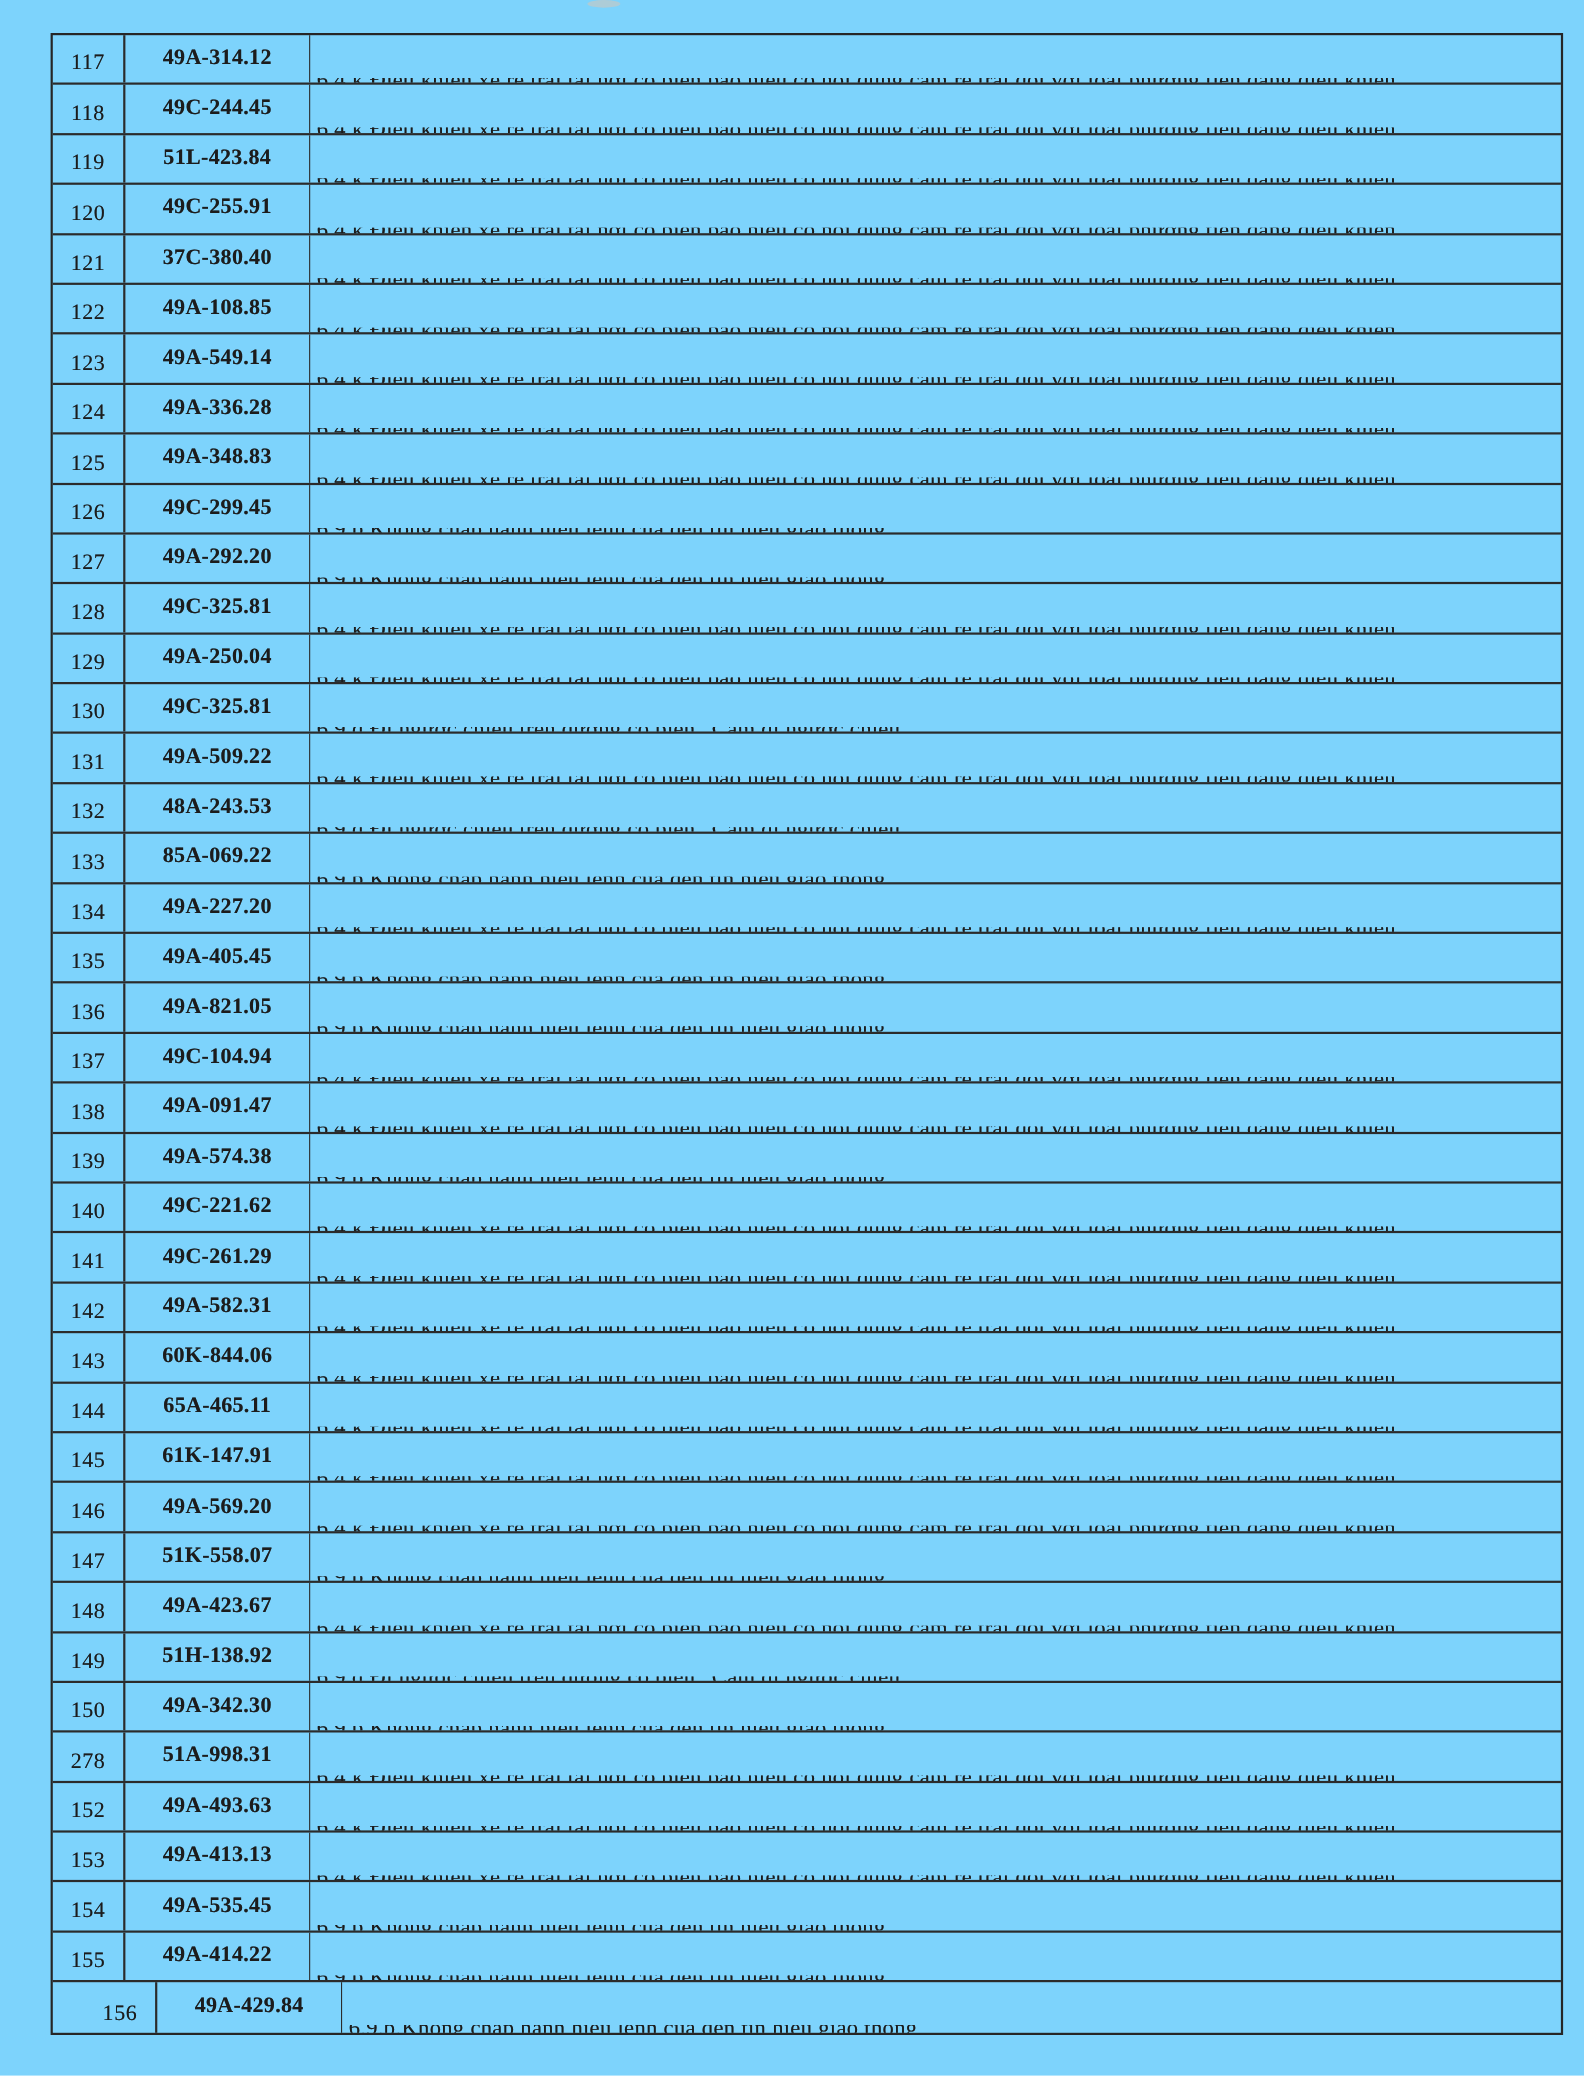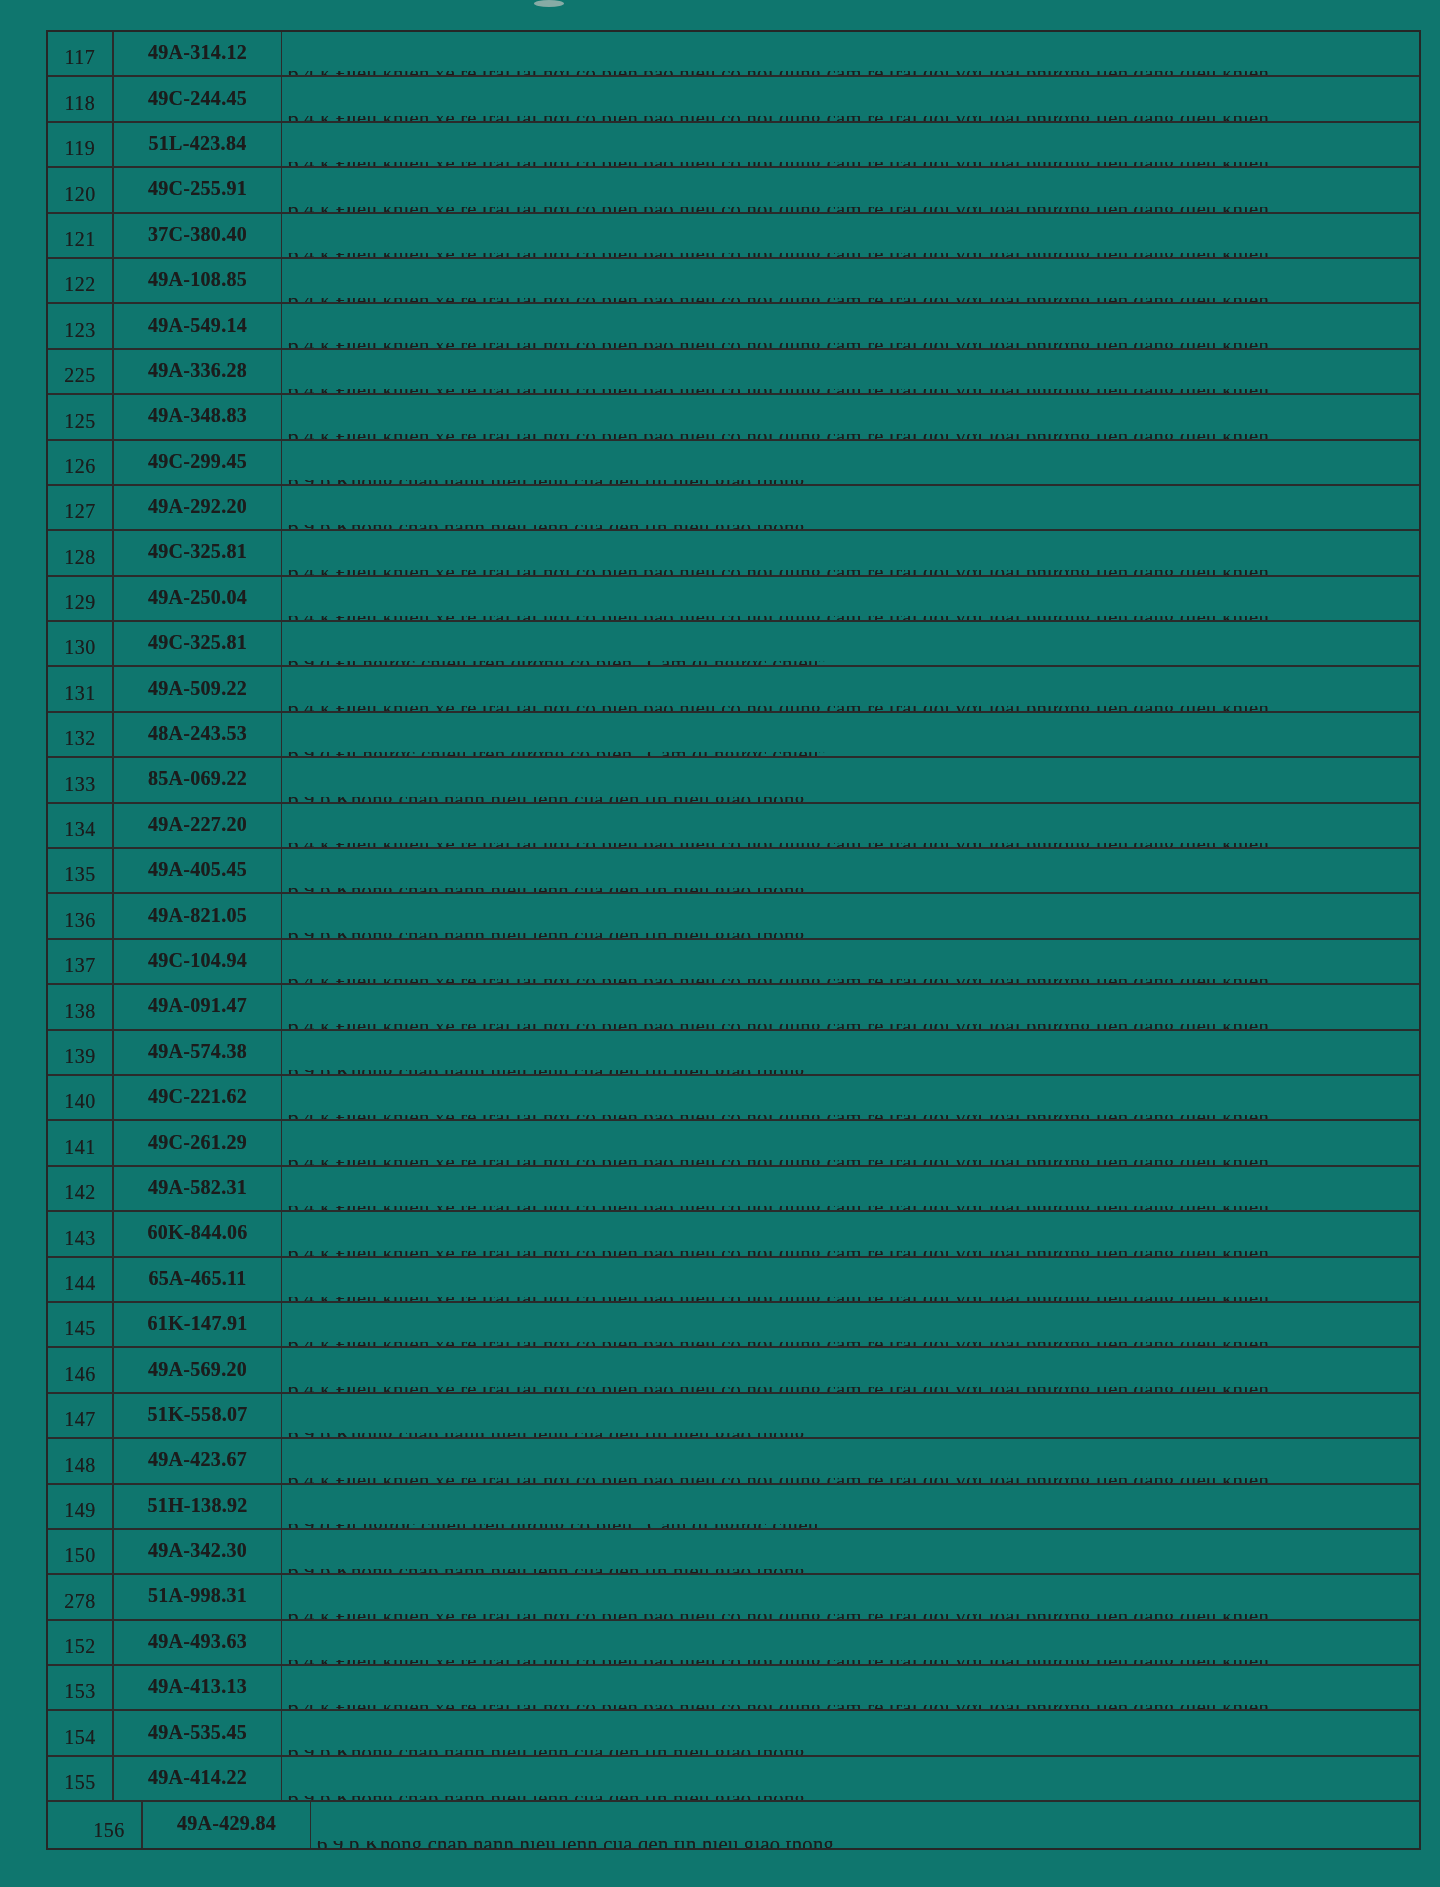--- a/index.html
+++ b/index.html
@@ -4,21 +4,21 @@
 <style>
   html, body {
     margin: 0;
     padding: 0;
     background: #ffffff;
   }
   .page {
     position: relative;
     width: 1440px;
     height: 1887px;
-    background: #0f766e;
+    background: #7dd3fc;
     overflow: hidden;
     font-family: "Liberation Serif", "DejaVu Serif", serif;
     color: #1c1c1c;
   }
   .scan-smudge {
     position: absolute;
     left: 534px;
     top: 0;
     width: 30px;
     height: 7px;
@@ -126,21 +126,21 @@
     <div class="cell violation">6.4.k.Điều khiển xe rẽ trái tại nơi có biển báo hiệu có nội dung cấm rẽ trái đối với loại phương tiện đang điều khiển</div>
   </div>
 
   <div class="row">
     <div class="cell num">123</div>
     <div class="cell plate">49A-549.14</div>
     <div class="cell violation">6.4.k.Điều khiển xe rẽ trái tại nơi có biển báo hiệu có nội dung cấm rẽ trái đối với loại phương tiện đang điều khiển</div>
   </div>
 
   <div class="row">
-    <div class="cell num">225</div>
+    <div class="cell num">124</div>
     <div class="cell plate">49A-336.28</div>
     <div class="cell violation">6.4.k.Điều khiển xe rẽ trái tại nơi có biển báo hiệu có nội dung cấm rẽ trái đối với loại phương tiện đang điều khiển</div>
   </div>
 
   <div class="row">
     <div class="cell num">125</div>
     <div class="cell plate">49A-348.83</div>
     <div class="cell violation">6.4.k.Điều khiển xe rẽ trái tại nơi có biển báo hiệu có nội dung cấm rẽ trái đối với loại phương tiện đang điều khiển</div>
   </div>
 

